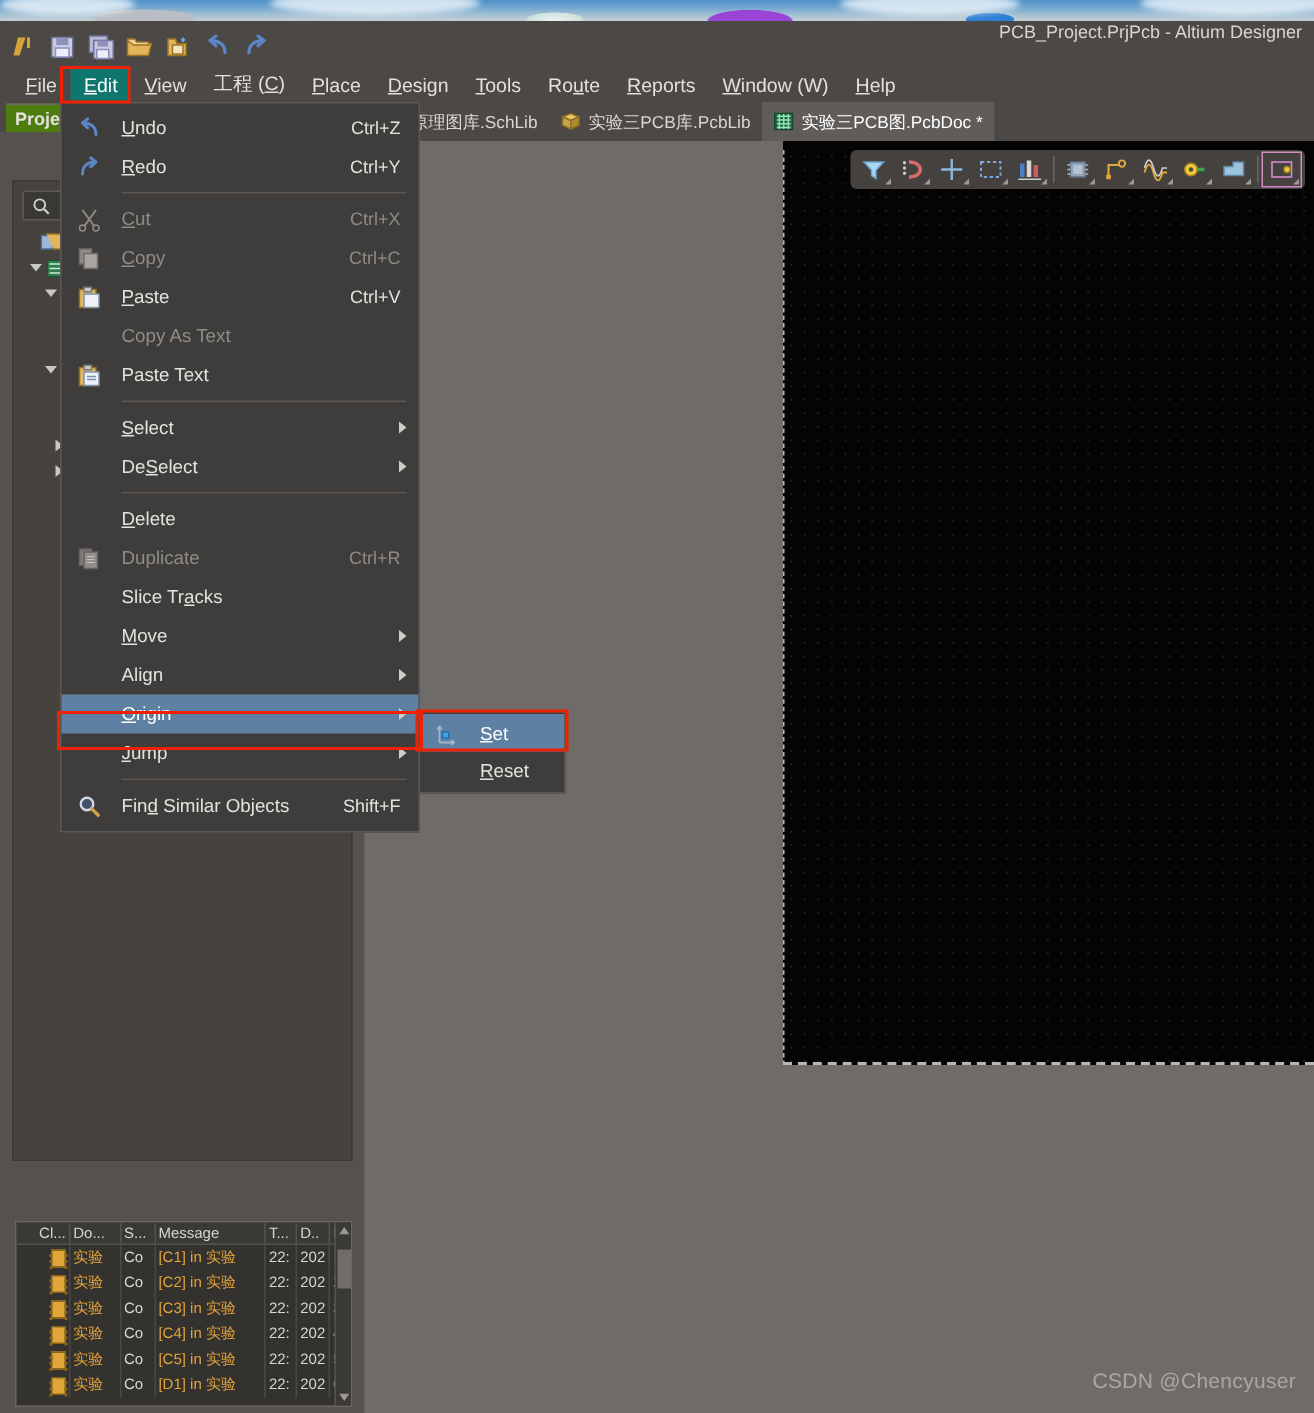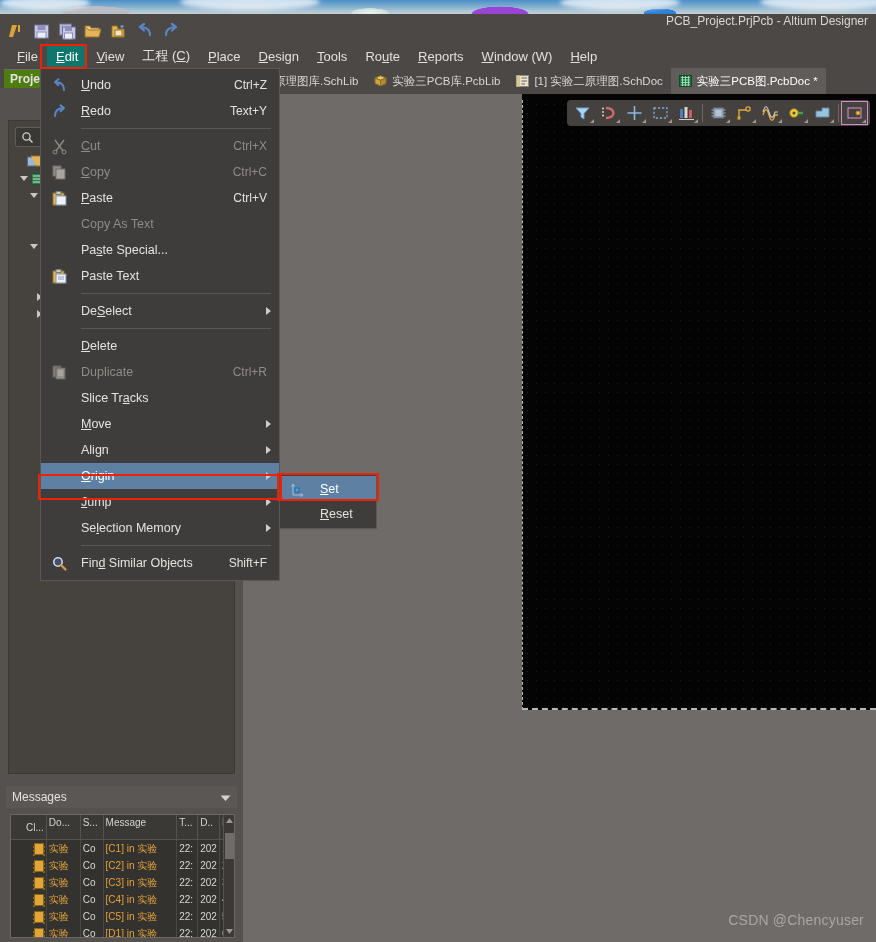--- a/index.html
+++ b/index.html
@@ -132,21 +132,21 @@
     background: #5a5755; display: flex; align-items: center;
     justify-content: space-between; padding: 0 6px;
   }
   .msg-head .t { font-size: 12px; color: #e4e2df; }
   .msg-grid {
     position: absolute; left: 10px; top: 32px; width: 225px; height: 124px;
     background: #34322f; border: 1px solid #6a6764;
     overflow: hidden;
   }
   .msg-hdr-row {
-    display: flex; height: 25px; background: #3b3936;
+    display: flex; height: 15px; background: #3b3936;
     border-bottom: 1px solid #55524f;
   }
   .msg-hdr-row .c {
     font-size: 10px; color: #d6d4d1; line-height: 15px;
     border-right: 1px solid #55524f; padding-left: 2px;
     overflow: hidden; white-space: nowrap;
   }
   .msg-row { display: flex; height: 17px; align-items: center; }
   .msg-row .c {
     font-size: 10px; color: #e3a33c; line-height: 17px;
@@ -423,28 +423,20 @@
         </div>
         <div class="tree-row" style="padding-left:22px;">
           <span class="arrow right"></span>
         </div>
         <div class="tree-row" style="padding-left:30px;"></div>
       </div>
     </div>
   </div>
 
   <div class="messages">
-    <div class="msg-head">
-      <span class="t">Messages</span>
-      <span>
-        <svg width="11" height="7" viewBox="0 0 11 7">
-          <path d="M0.5 0.5 L5.5 6 L10.5 0.5" fill="#d6d4d1"></path>
-        </svg>
-      </span>
-    </div>
 
     <div class="msg-grid">
       <div class="msg-hdr-row" id="msg-headers">
           <div class="c c-cl">Cl...</div>
           <div class="c c-do">Do...</div>
           <div class="c c-s">S...</div>
           <div class="c c-ms">Message</div>
           <div class="c c-t">T...</div>
           <div class="c c-d">D..</div>
           <div class="c c-n">N..</div>
@@ -539,28 +531,20 @@
       </div>
       <div class="doc-tab">
         <span class="tab-ico"><svg width="13" height="12" viewBox="0 0 13 12">
             <path d="M1 3 L6.5 0.7 L12 3 L6.5 5.3 Z" fill="#e8c46d" stroke="#8f6f23"></path>
             <path d="M1 3 L1 8.5 L6.5 11 L6.5 5.3 Z" fill="#cda css"></path>
             <path d="M1 3 L1 8.5 L6.5 11 L6.5 5.3 Z" fill="#c9a448" stroke="#8f6f23"></path>
             <path d="M12 3 L12 8.5 L6.5 11 L6.5 5.3 Z" fill="#b08d35" stroke="#8f6f23"></path>
           </svg></span>
         <span>实验三PCB库.PcbLib</span>
       </div>
-      <div class="doc-tab">
-        <span class="tab-ico"><svg width="13" height="12" viewBox="0 0 13 12">
-            <rect x="0.5" y="0.5" width="12" height="11" fill="#e8e2cf" stroke="#8e8a80"></rect>
-            <rect x="0.5" y="0.5" width="3.5" height="11" fill="#d8c98e"></rect>
-            <path d="M5.5 3 H11 M5.5 6 H11 M5.5 9 H9" stroke="#6a665e" stroke-width="1"></path>
-          </svg></span>
-        <span>[1] 实验二原理图.SchDoc</span>
-      </div>
       <div class="doc-tab sel">
         <span class="tab-ico"><svg width="13" height="12" viewBox="0 0 13 12">
             <rect x="0.5" y="0.5" width="12" height="11" fill="#1f6b40" stroke="#14482b"></rect>
             <path d="M2 2.5 H11 M2 5 H11 M2 7.5 H11 M2 10 H11" stroke="#9fe2b9" stroke-width="0.9"></path>
             <path d="M3.5 1 V11 M6.5 1 V11 M9.5 1 V11" stroke="#9fe2b9" stroke-width="0.9"></path>
           </svg></span>
         <span>实验三PCB图.PcbDoc *</span>
       </div>
     </div>
 
@@ -655,21 +639,21 @@
         <span><u>U</u>ndo</span>
         <span class="sc">Ctrl+Z</span>
       </div>
       <div class="mi">
         <span class="mi-ico">
           <svg width="17" height="17" viewBox="0 0 17 17">
             <path d="M4 13 C4 7 8 5 13 5 M13 5 L9.5 2.2 M13 5 L9.5 8.2" stroke="#5b85c4" stroke-width="2" fill="none" stroke-linecap="round"></path>
           </svg>
         </span>
         <span><u>R</u>edo</span>
-        <span class="sc">Text+Y</span>
+        <span class="sc">Ctrl+Y</span>
       </div>
       <div class="mi-sep"></div>
       <div class="mi disabled">
         <span class="mi-ico">
           <svg width="17" height="17" viewBox="0 0 17 17">
             <path d="M4 2 L12 13 M13 2 L5 13" stroke="#8e8b88" stroke-width="1.3" fill="none"></path>
             <circle cx="4" cy="14" r="2" stroke="#8e8b88" fill="none"></circle>
             <circle cx="13" cy="14" r="2" stroke="#8e8b88" fill="none"></circle>
           </svg>
         </span>
@@ -692,37 +676,38 @@
             <rect x="2" y="3" width="11" height="12" fill="#e2b765" stroke="#96701f"></rect>
             <rect x="5" y="1.5" width="5" height="3" fill="#c9c9c9" stroke="#7a7a7a"></rect>
             <rect x="5" y="6" width="10" height="9" fill="#eef2f8" stroke="#7b92ad"></rect>
           </svg>
         </span>
         <span><u>P</u>aste</span>
         <span class="sc">Ctrl+V</span>
       </div>
       <div class="mi disabled">
         <span>Copy As Text</span>
-      </div>
-      <div class="mi">
-        <span>Pa<u>s</u>te Special...</span>
       </div>
       <div class="mi">
         <span class="mi-ico">
           <svg width="17" height="17" viewBox="0 0 17 17">
             <rect x="2" y="3" width="11" height="12" fill="#e2b765" stroke="#96701f"></rect>
             <rect x="5" y="1.5" width="5" height="3" fill="#c9c9c9" stroke="#7a7a7a"></rect>
             <rect x="5" y="6" width="10" height="9" fill="#eef2f8" stroke="#7b92ad"></rect>
             <path d="M7 9 H13 M7 11 H13" stroke="#7b92ad" stroke-width="0.9"></path>
           </svg>
         </span>
         <span>Paste Text</span>
       </div>
       <div class="mi-sep"></div>
       <div class="mi">
+        <span><u>S</u>elect</span>
+        <span class="sub-arrow"></span>
+      </div>
+      <div class="mi">
         <span>De<u>S</u>elect</span>
         <span class="sub-arrow"></span>
       </div>
       <div class="mi-sep"></div>
       <div class="mi">
         <span><u>D</u>elete</span>
       </div>
       <div class="mi disabled">
         <span class="mi-ico">
           <svg width="17" height="17" viewBox="0 0 17 17">
@@ -744,24 +729,20 @@
       <div class="mi">
         <span>Ali<u>g</u>n</span>
         <span class="sub-arrow"></span>
       </div>
       <div class="mi sel">
         <span><u>O</u>rigin</span>
         <span class="sub-arrow"></span>
       </div>
       <div class="mi">
         <span><u>J</u>ump</span>
-        <span class="sub-arrow"></span>
-      </div>
-      <div class="mi">
-        <span>Se<u>l</u>ection Memory</span>
         <span class="sub-arrow"></span>
       </div>
       <div class="mi-sep"></div>
       <div class="mi">
         <span class="mi-ico">
           <svg width="17" height="17" viewBox="0 0 17 17">
             <circle cx="7" cy="7" r="4.2" stroke="#cfd8e4" stroke-width="1.6" fill="#46506a"></circle>
             <path d="M10.2 10.2 L14.5 14.5" stroke="#d0a24a" stroke-width="2.2" stroke-linecap="round"></path>
           </svg>
         </span>

